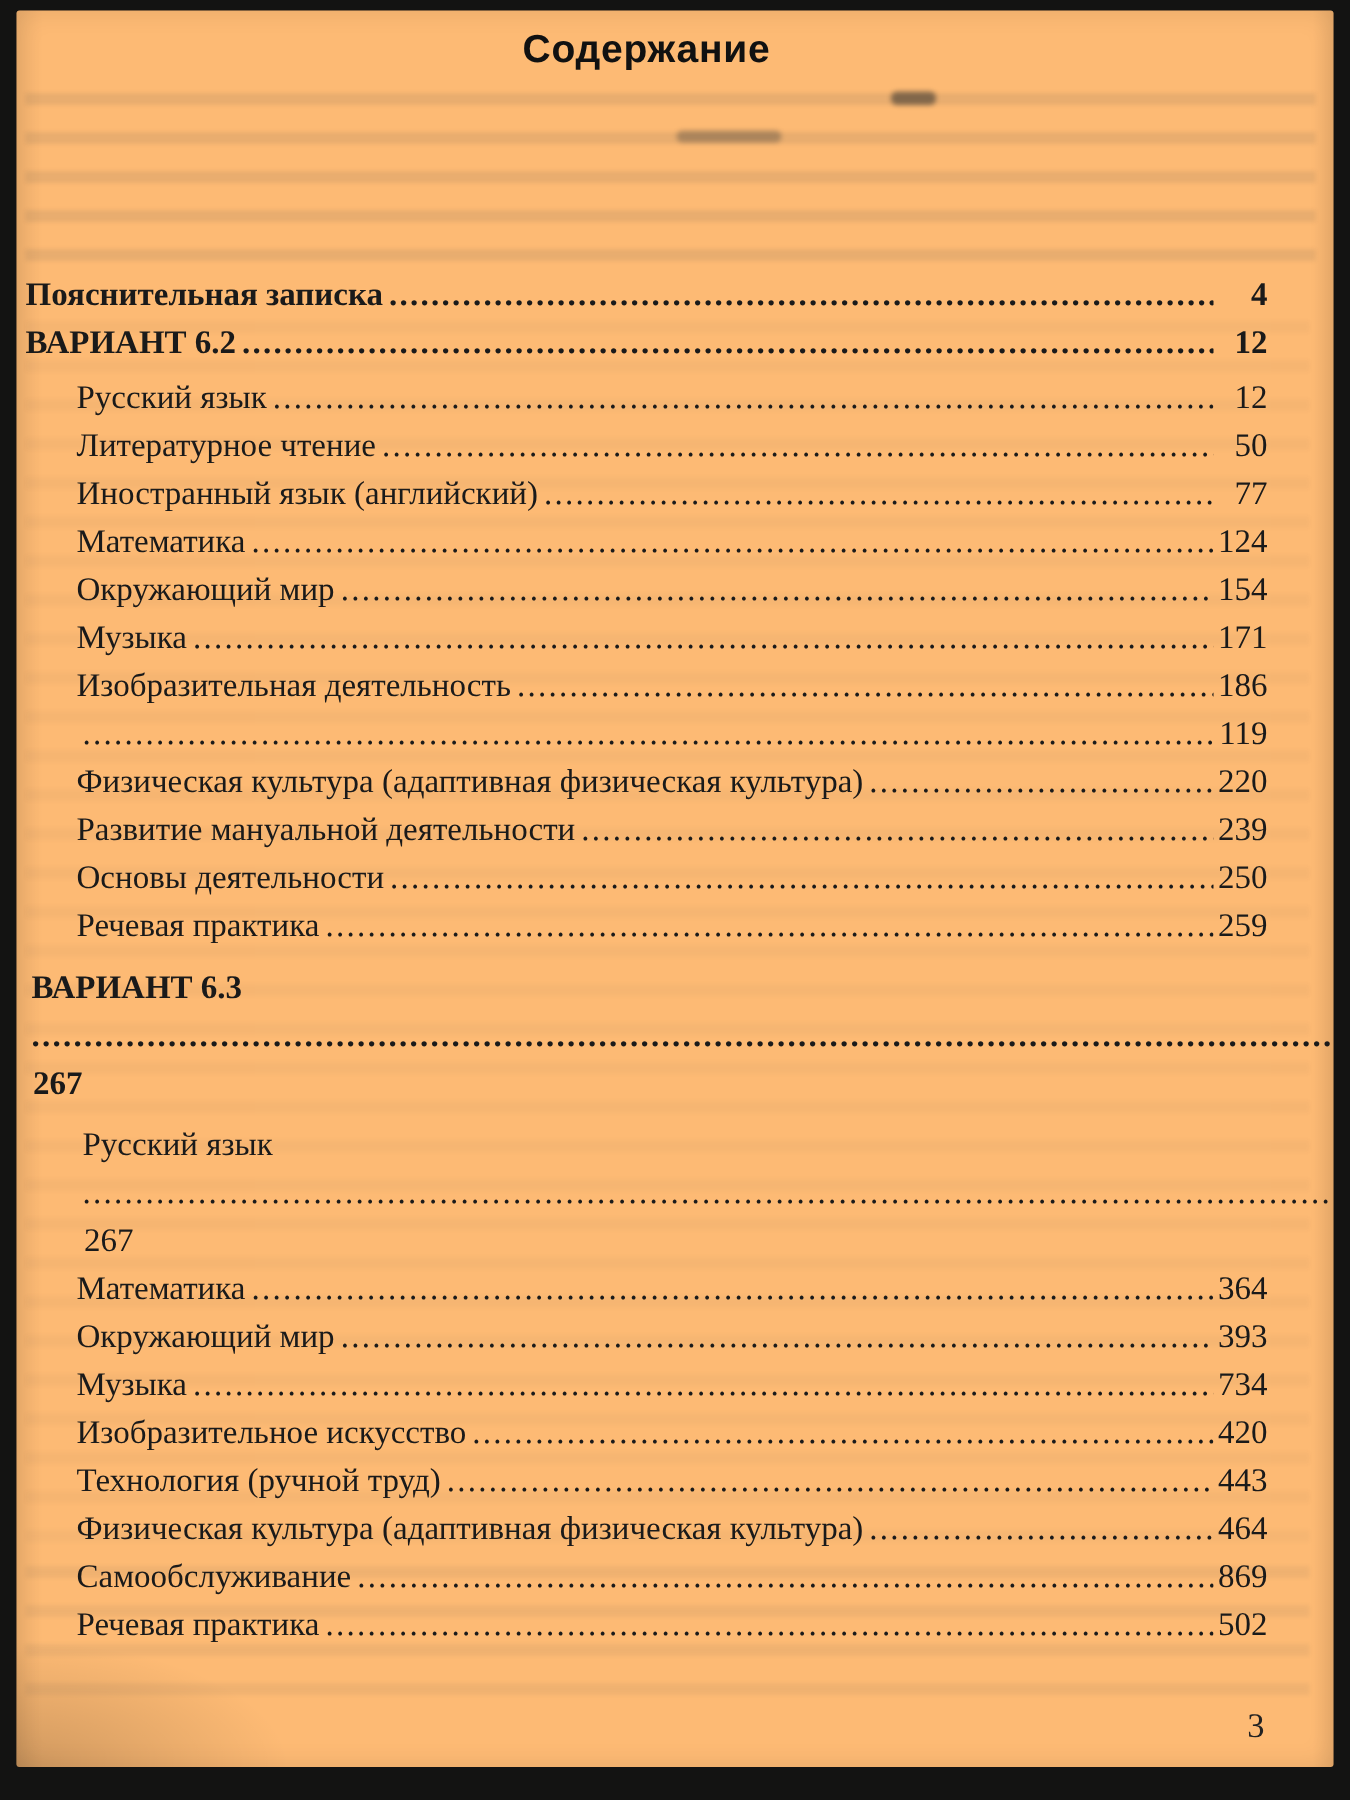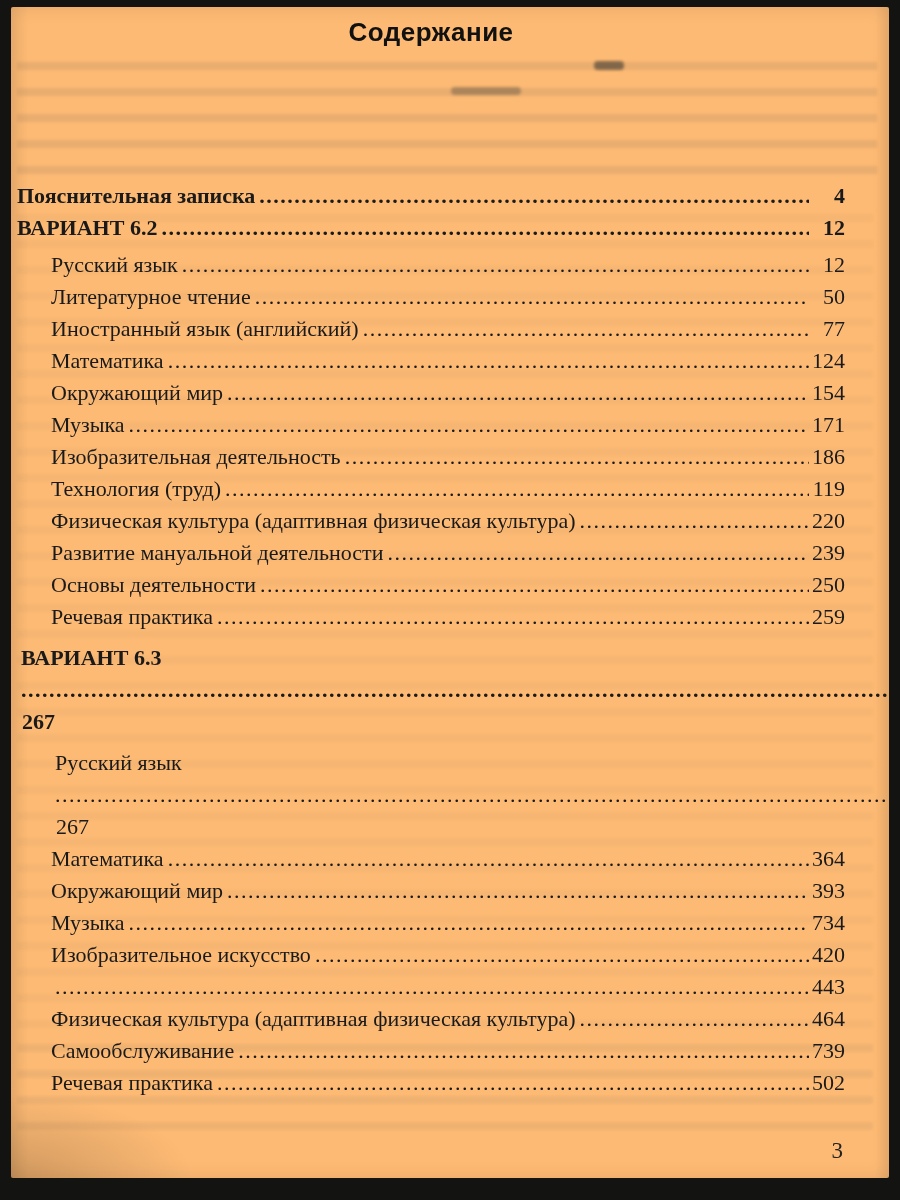--- a/index.html
+++ b/index.html
@@ -169,21 +169,20 @@
     <span class="label">Музыка</span>
     <span class="leader"></span>
     <span class="page-num">171</span>
   </div>
         <div class="row indent">
     <span class="label">Изобразительная деятельность</span>
     <span class="leader"></span>
     <span class="page-num">186</span>
   </div>
         <div class="row indent">
-    <span class="label">Технология (труд)</span>
     <span class="leader"></span>
     <span class="page-num">119</span>
   </div>
         <div class="row indent">
     <span class="label">Физическая культура (адаптивная физическая культура)</span>
     <span class="leader"></span>
     <span class="page-num">220</span>
   </div>
         <div class="row indent">
     <span class="label">Развитие мануальной деятельности</span>
@@ -224,32 +223,33 @@
     <span class="label">Музыка</span>
     <span class="leader"></span>
     <span class="page-num">734</span>
   </div>
         <div class="row indent">
     <span class="label">Изобразительное искусство</span>
     <span class="leader"></span>
     <span class="page-num">420</span>
   </div>
         <div class="row indent">
+    <span class="label">Технология (ручной труд)</span>
     <span class="leader"></span>
     <span class="page-num">443</span>
   </div>
         <div class="row indent">
     <span class="label">Физическая культура (адаптивная физическая культура)</span>
     <span class="leader"></span>
     <span class="page-num">464</span>
   </div>
         <div class="row indent">
     <span class="label">Самообслуживание</span>
     <span class="leader"></span>
-    <span class="page-num">739</span>
+    <span class="page-num">869</span>
   </div>
         <div class="row indent">
     <span class="label">Речевая практика</span>
     <span class="leader"></span>
     <span class="page-num">502</span>
   </div>
       </div>
 
     <div class="folio">3</div>
   </div>

